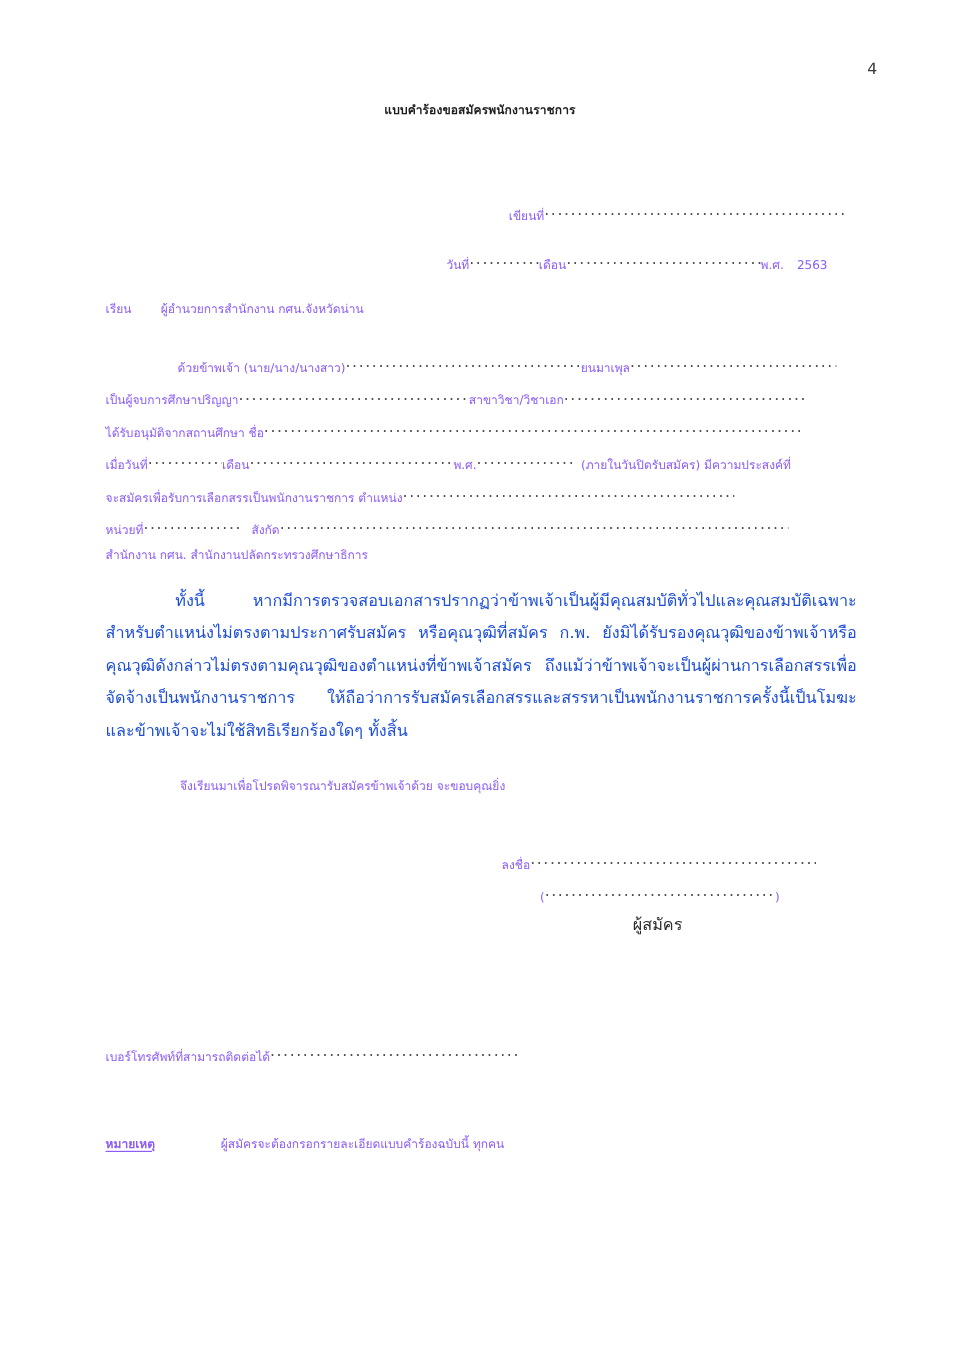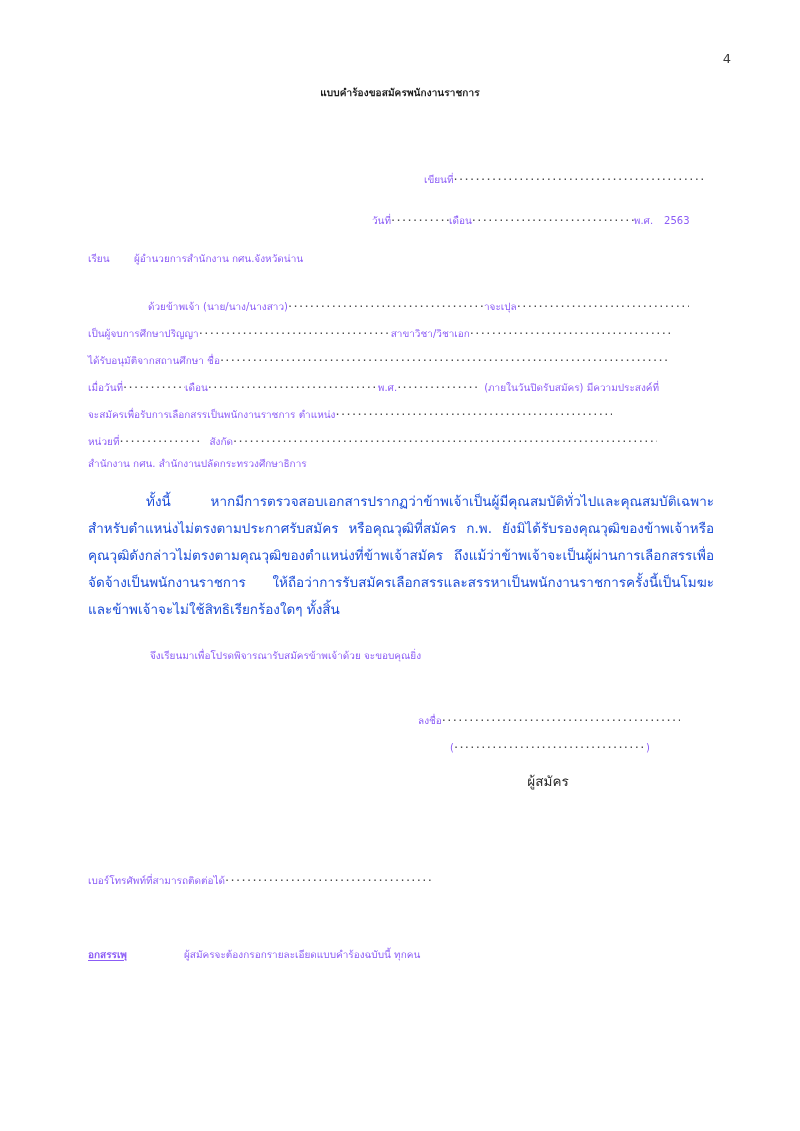--- a/index.html
+++ b/index.html
@@ -111,21 +111,20 @@
   .sig-name   { top: 711px; left: 418px; }
   .sig-paren  { top: 738px; left: 450px; }
   .sig-role   {
     position: absolute;
     top: 765px;
     left: 418px;
     width: 260px;
     text-align: center;
     font-size: 13.5px;
     color: #2b2b2b;
-    margin-top: 10px;
   }
 
   
   .phone { top: 871px; left: 88px; }
 
   
   .note { top: 950px; left: 88px; }
   .note .note-label {
     display: inline-block;
     width: 96px;
@@ -149,21 +148,21 @@
 
   <div class="line date-line">
     <span>วันที่</span><span class="dots" style="width:58px"></span><span>เดือน</span><span class="dots" style="width:162px"></span><span>พ.ศ.</span><span style="display:inline-block;width:11px"></span><span>2563</span>
   </div>
 
   <div class="line salutation">
     <span class="sal-label">เรียน</span><span>ผู้อำนวยการสำนักงาน กศน.จังหวัดน่าน</span>
   </div>
 
   <div class="line fl1">
-    <span class="indent-1"></span><span>ด้วยข้าพเจ้า (นาย/นาง/นางสาว)</span><span class="dots" style="width:196px"></span><span>าจะเปุล</span><span class="dots" style="width:172px"></span>
+    <span class="indent-1"></span><span>ด้วยข้าพเจ้า (นาย/นาง/นางสาว)</span><span class="dots" style="width:196px"></span><span>ยนมาเพุล</span><span class="dots" style="width:172px"></span>
   </div>
 
   <div class="line fl2">
     <span>เป็นผู้จบการศึกษาปริญญา</span><span class="dots" style="width:192px"></span><span>สาขาวิชา/วิชาเอก</span><span class="dots" style="width:202px"></span>
   </div>
 
   <div class="line fl3">
     <span>ได้รับอนุมัติจากสถานศึกษา  ชื่อ</span><span class="dots" style="width:450px"></span>
   </div>
 
@@ -193,16 +192,16 @@
     <span>(</span><span class="dots" style="width:192px"></span><span>)</span>
   </div>
 
   <div class="sig-role">ผู้สมัคร</div>
 
   <div class="line phone">
     <span>เบอร์โทรศัพท์ที่สามารถติดต่อได้</span><span class="dots" style="width:206px"></span>
   </div>
 
   <div class="line note">
-    <span class="note-label">อกสรรเพุ</span><span>ผู้สมัครจะต้องกรอกรายละเอียดแบบคำร้องฉบับนี้ ทุกคน</span>
+    <span class="note-label">หมายเหตุ</span><span>ผู้สมัครจะต้องกรอกรายละเอียดแบบคำร้องฉบับนี้ ทุกคน</span>
   </div>
 
 </div>
 
 </body></html>

